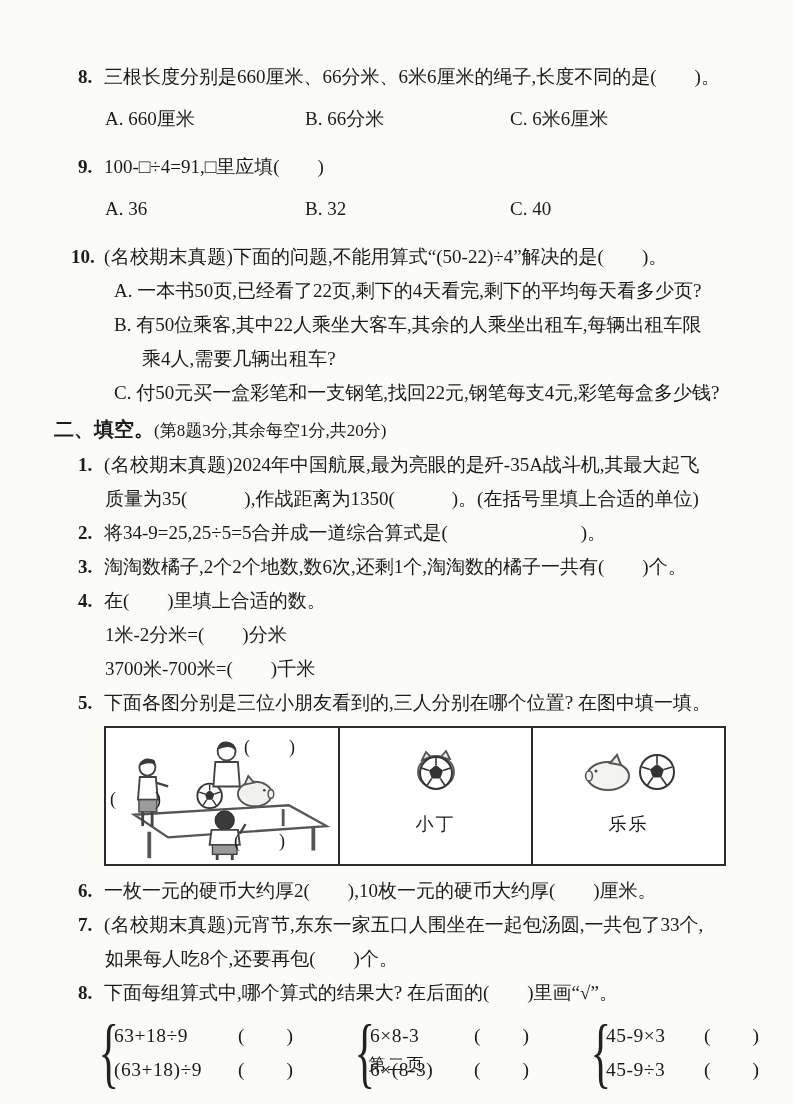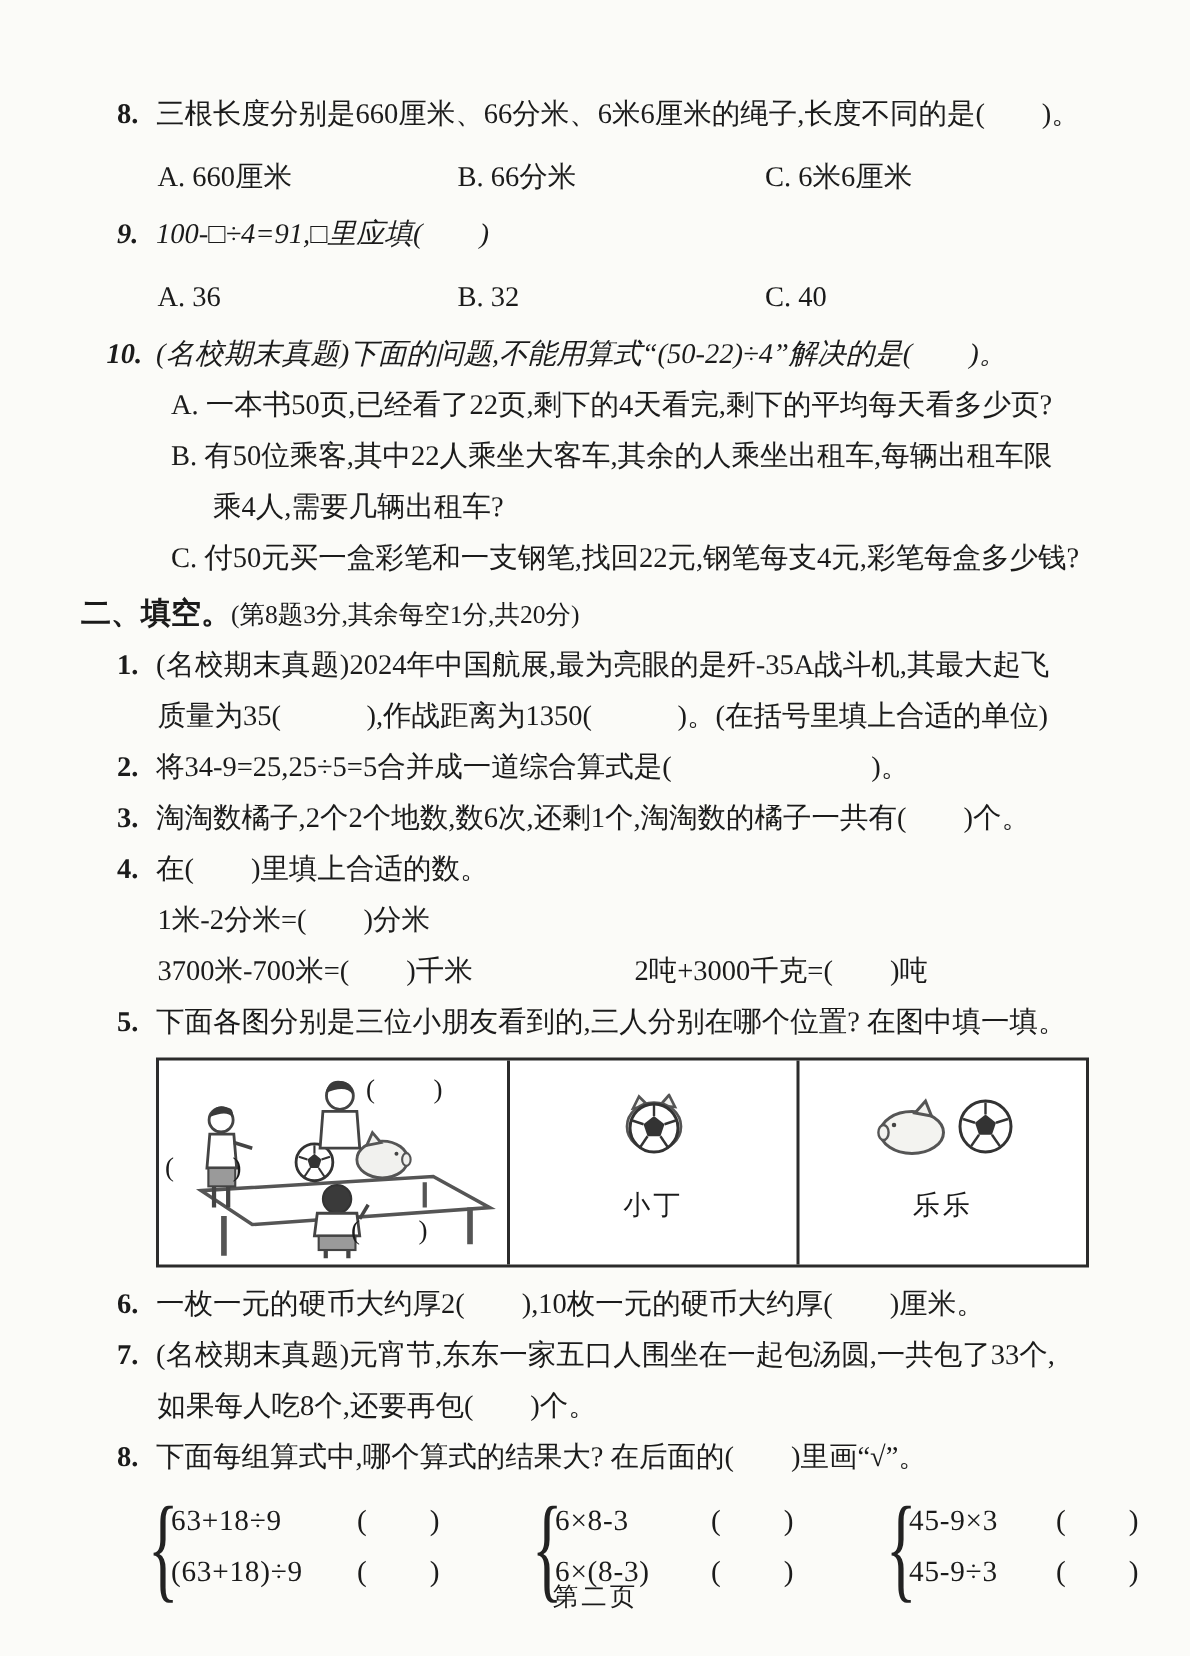--- a/index.html
+++ b/index.html
@@ -11,21 +11,21 @@
   .page{position:relative;box-sizing:border-box;width:793px;height:1104px;
     padding:60px 56px 0 78px;font-size:19px;line-height:34px;}
   .row{white-space:nowrap;}
   .num{font-weight:bold;display:inline-block;min-width:26px;}
   .num10{min-width:33px;margin-left:-7px;}
   .tag{letter-spacing:.3px;}
   .optrow{display:flex;padding-left:27px;margin-top:8px;}
   .optrow .o1{width:200px;} .optrow .o2{width:205px;}
   .subopt{padding-left:36px;}
   .subopt-cont{padding-left:64px;}
-  .gap6{margin-top:4px;font-style:italic;} .gap2{margin-top:2px;} .gap8{margin-top:8px;}
+  .gap6{margin-top:14px;} .gap2{margin-top:2px;} .gap8{margin-top:8px;}
   .sec{font-size:20px;}
   .sec .t{font-weight:bold;}
   .sec .note{font-size:17px;}
   .cont{padding-left:27px;}
   .fillrow{display:flex;padding-left:27px;}
   .fillrow .c1{width:318px;}
   
   .postable{display:flex;width:618px;height:136px;margin:6px 0 0 26px;
     border:2px solid #2b2b2b;background:#fff;}
   .postable .cell{border-left:2px solid #2b2b2b;position:relative;box-sizing:border-box;}
@@ -101,21 +101,20 @@
   </div>
 
   <div class="row">
     <span class="num">4.</span><span>在(　　)里填上合适的数。</span>
   </div>
   <div class="fillrow">
     <span class="c2">1米-2分米=(　　)分米</span>
   </div>
   <div class="fillrow">
     <span class="c1">3700米-700米=(　　)千米</span>
-    <span class="c2">2吨+3000千克=(　　)吨</span>
   </div>
 
   <div class="row">
     <span class="num">5.</span><span>下面各图分别是三位小朋友看到的,三人分别在哪个位置? 在图中填一填。</span>
   </div>
 
   <div class="postable">
     <div class="cell cell-scene">
       <span class="blank blank-left">(　　)</span>
       <span class="blank blank-top">(　　)</span>

